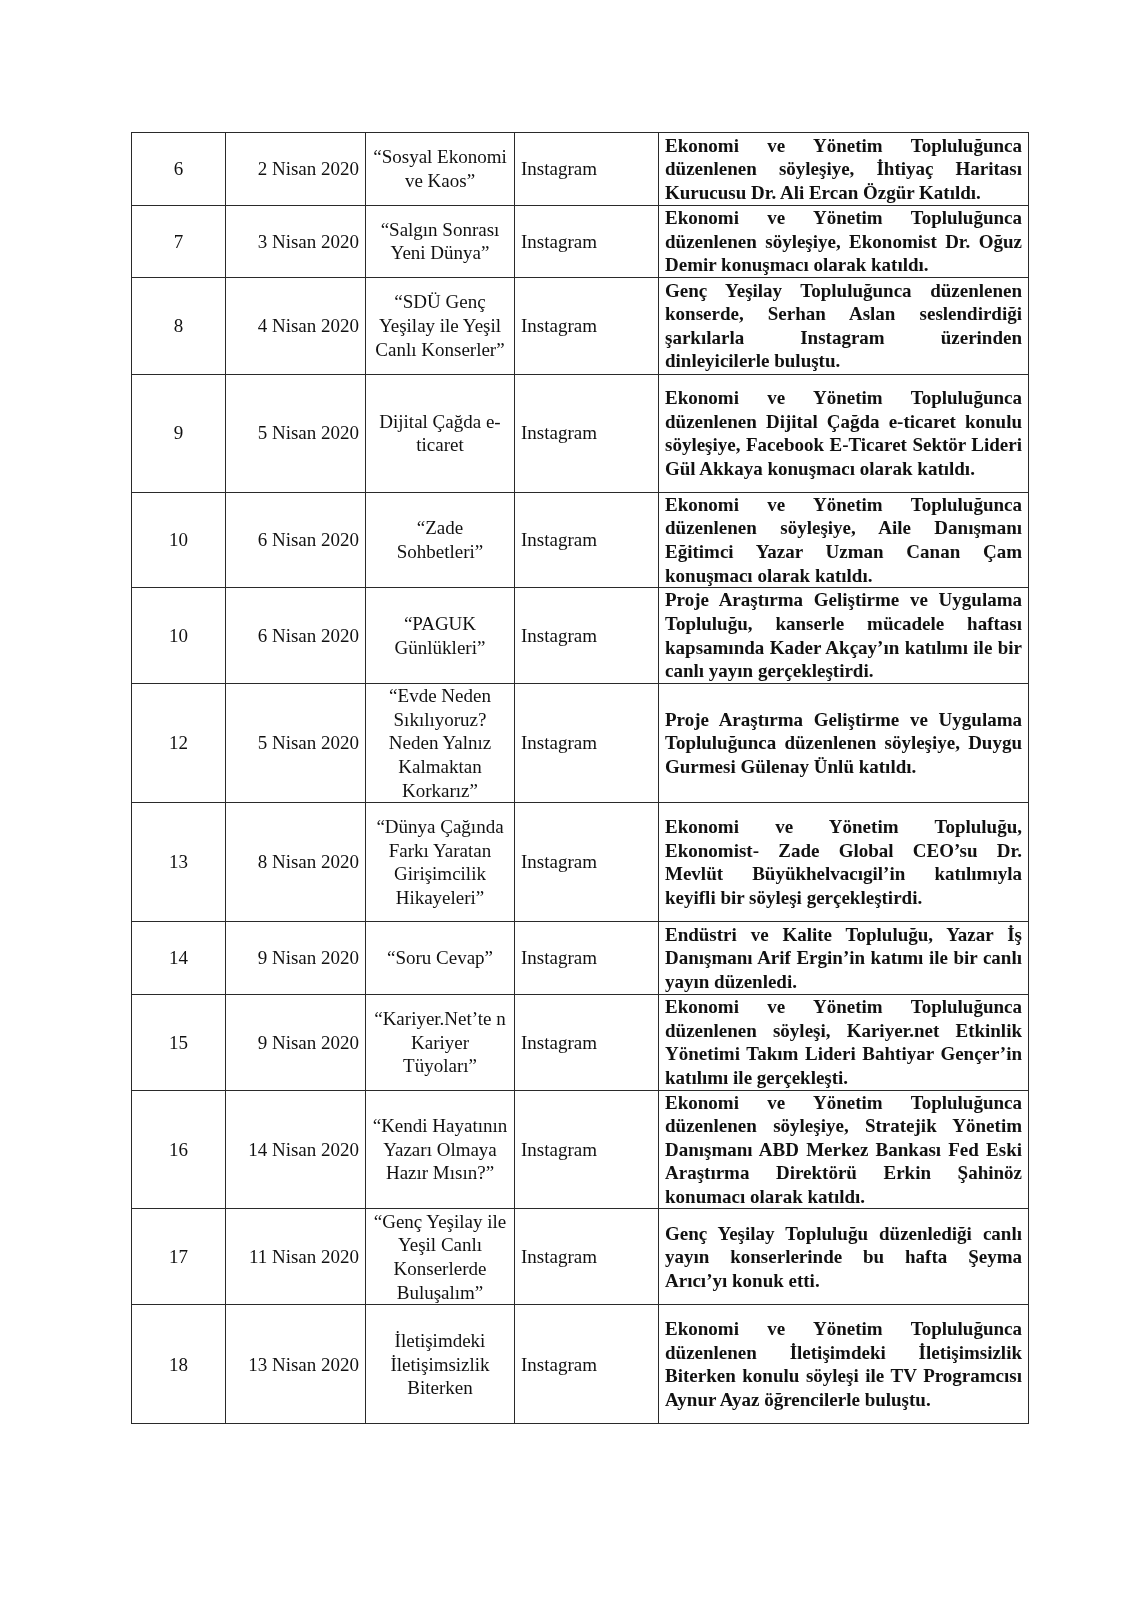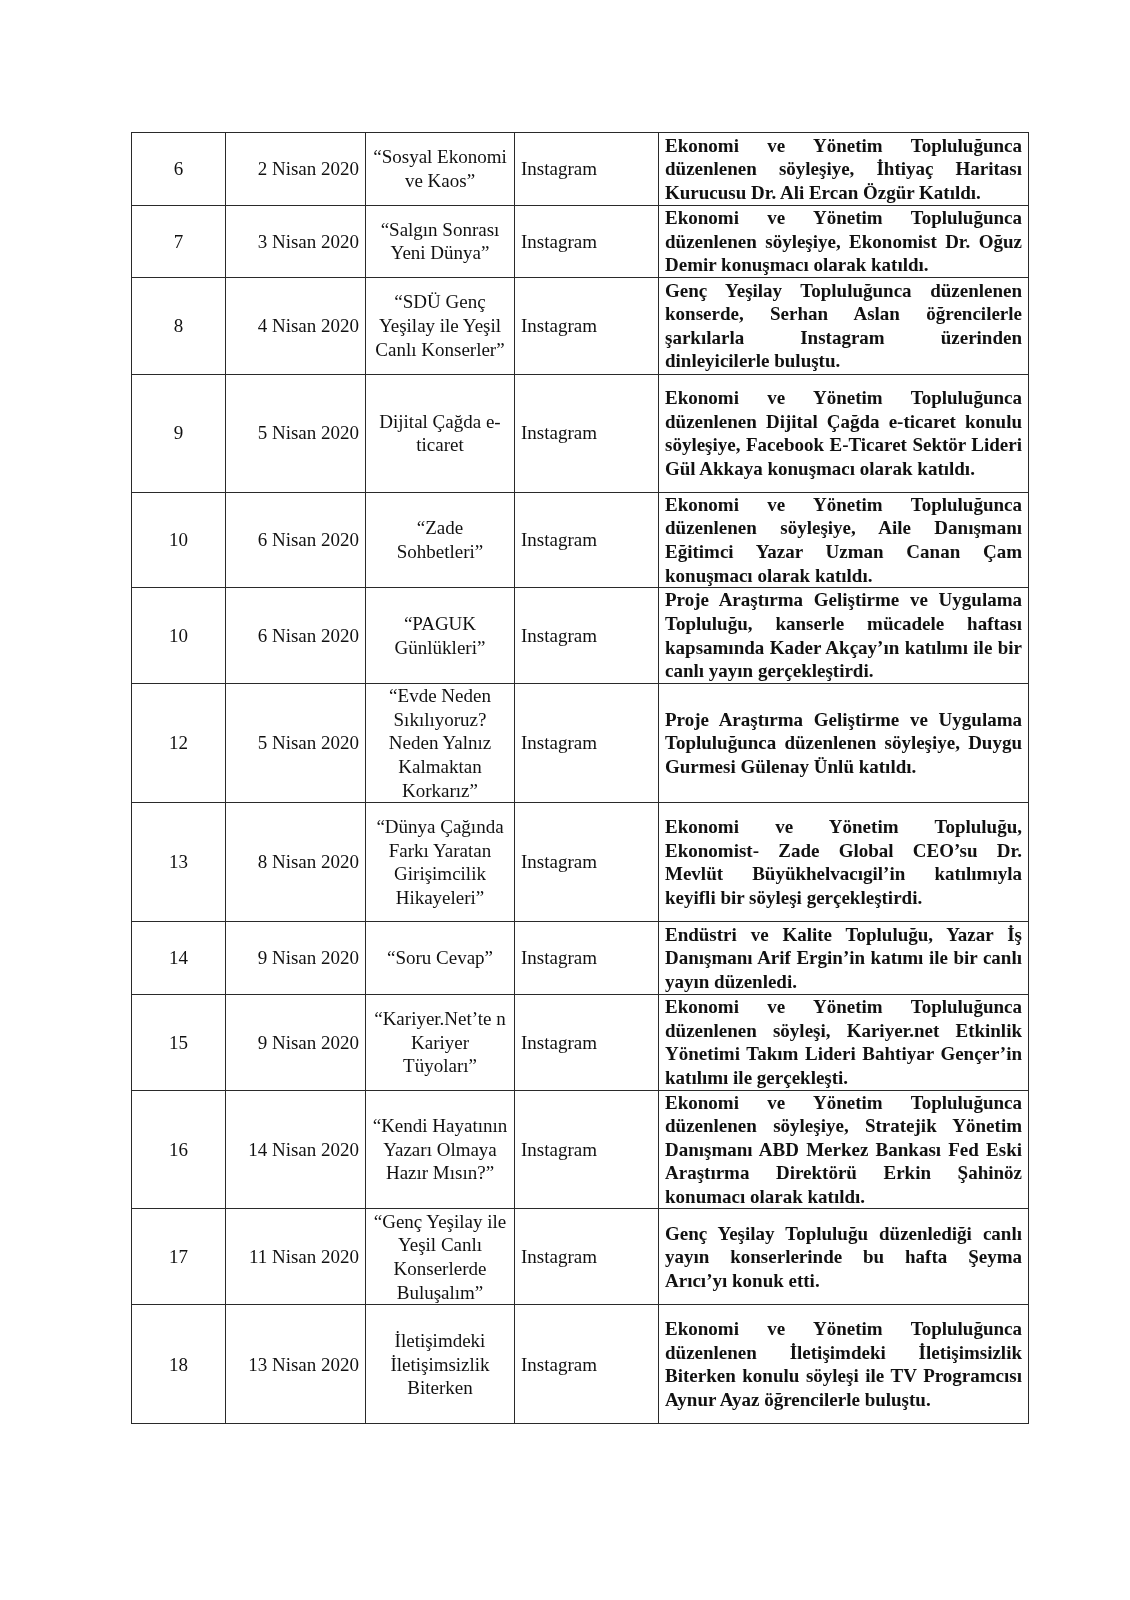--- a/index.html
+++ b/index.html
@@ -49,21 +49,21 @@
         <td class="c-date">3 Nisan 2020</td>
         <td class="c-title">“Salgın Sonrası Yeni Dünya”</td>
         <td class="c-platform">Instagram</td>
         <td class="c-desc">Ekonomi ve Yönetim Topluluğunca düzenlenen söyleşiye, Ekonomist Dr. Oğuz Demir konuşmacı olarak katıldı.</td>
       </tr>
       <tr class="r8">
         <td class="c-no">8</td>
         <td class="c-date">4 Nisan 2020</td>
         <td class="c-title">“SDÜ Genç Yeşilay ile Yeşil Canlı Konserler”</td>
         <td class="c-platform">Instagram</td>
-        <td class="c-desc">Genç Yeşilay Topluluğunca düzenlenen konserde, Serhan Aslan öğrencilerle şarkılarla Instagram üzerinden dinleyicilerle buluştu.</td>
+        <td class="c-desc">Genç Yeşilay Topluluğunca düzenlenen konserde, Serhan Aslan seslendirdiği şarkılarla Instagram üzerinden dinleyicilerle buluştu.</td>
       </tr>
       <tr class="r9">
         <td class="c-no">9</td>
         <td class="c-date">5 Nisan 2020</td>
         <td class="c-title">Dijital Çağda e-ticaret</td>
         <td class="c-platform">Instagram</td>
         <td class="c-desc">Ekonomi ve Yönetim Topluluğunca düzenlenen Dijital Çağda e-ticaret konulu söyleşiye, Facebook E-Ticaret Sektör Lideri Gül Akkaya konuşmacı olarak katıldı.</td>
       </tr>
       <tr class="r10">
         <td class="c-no">10</td>

